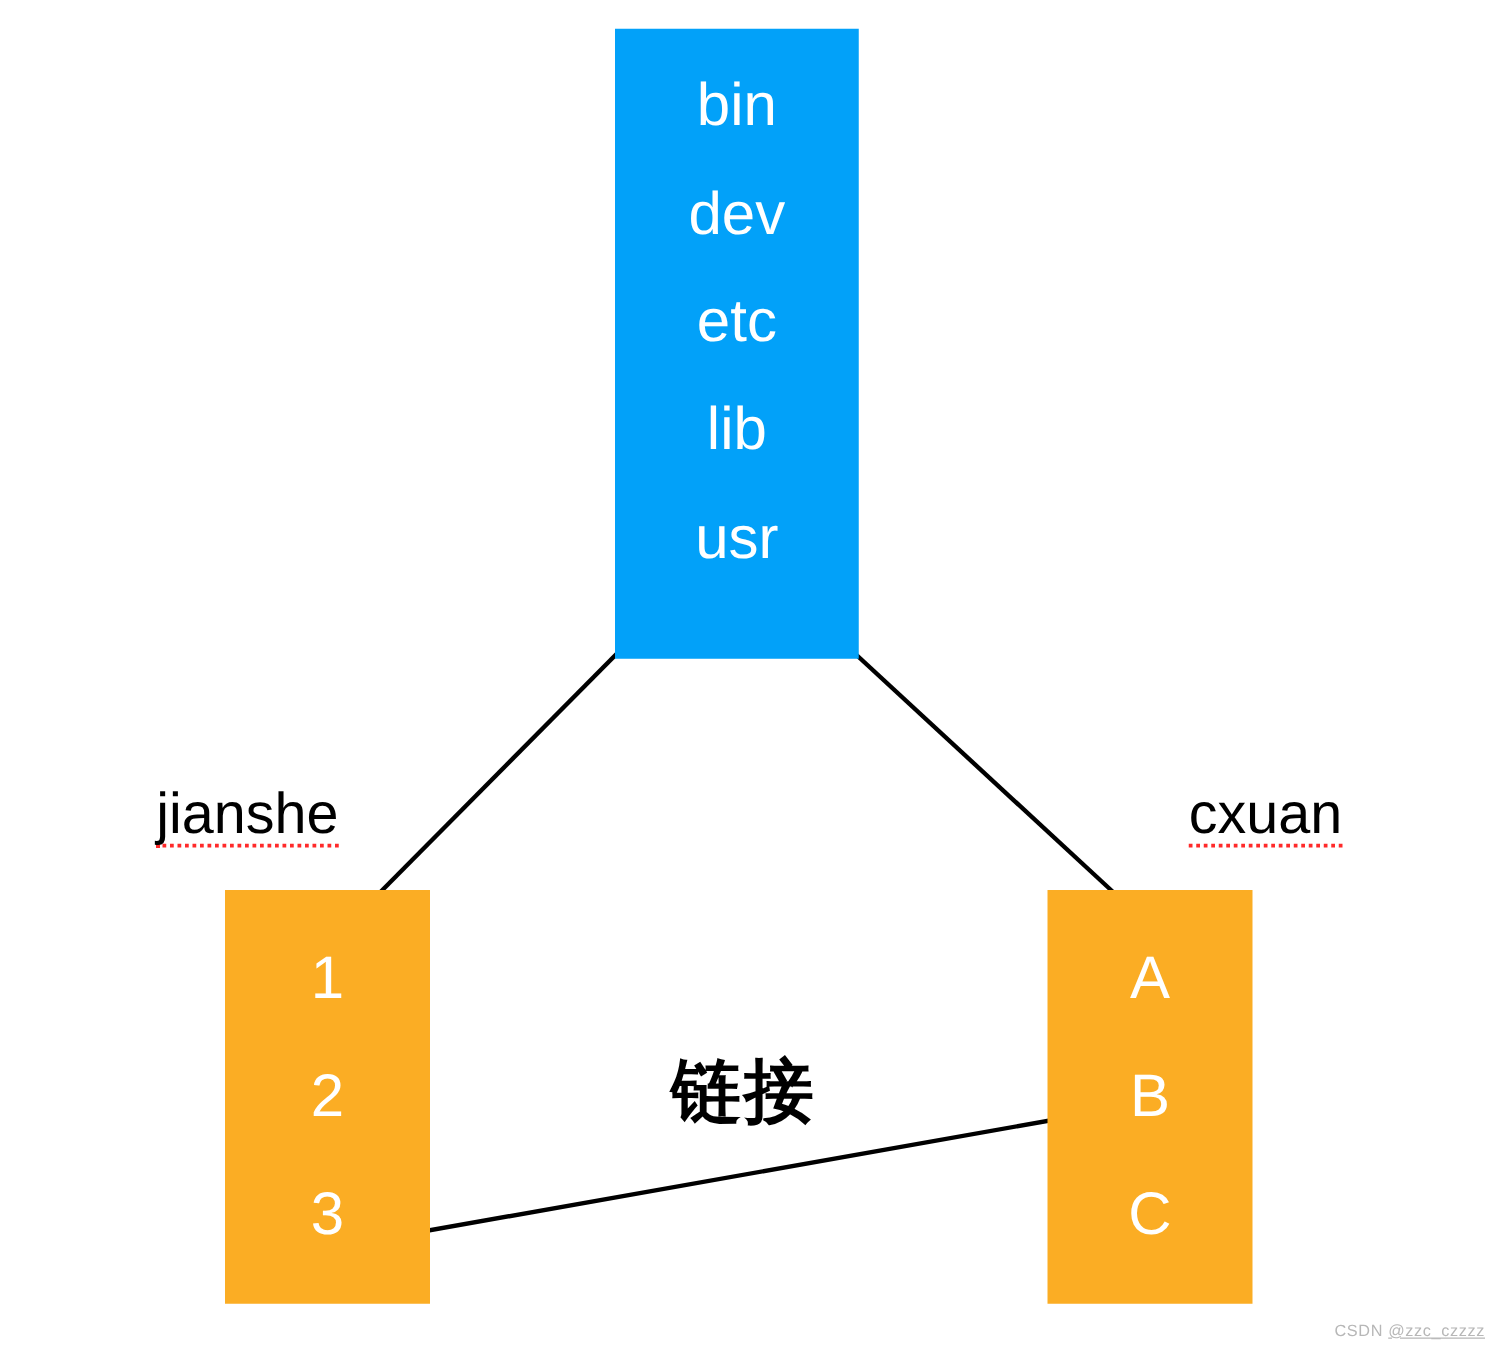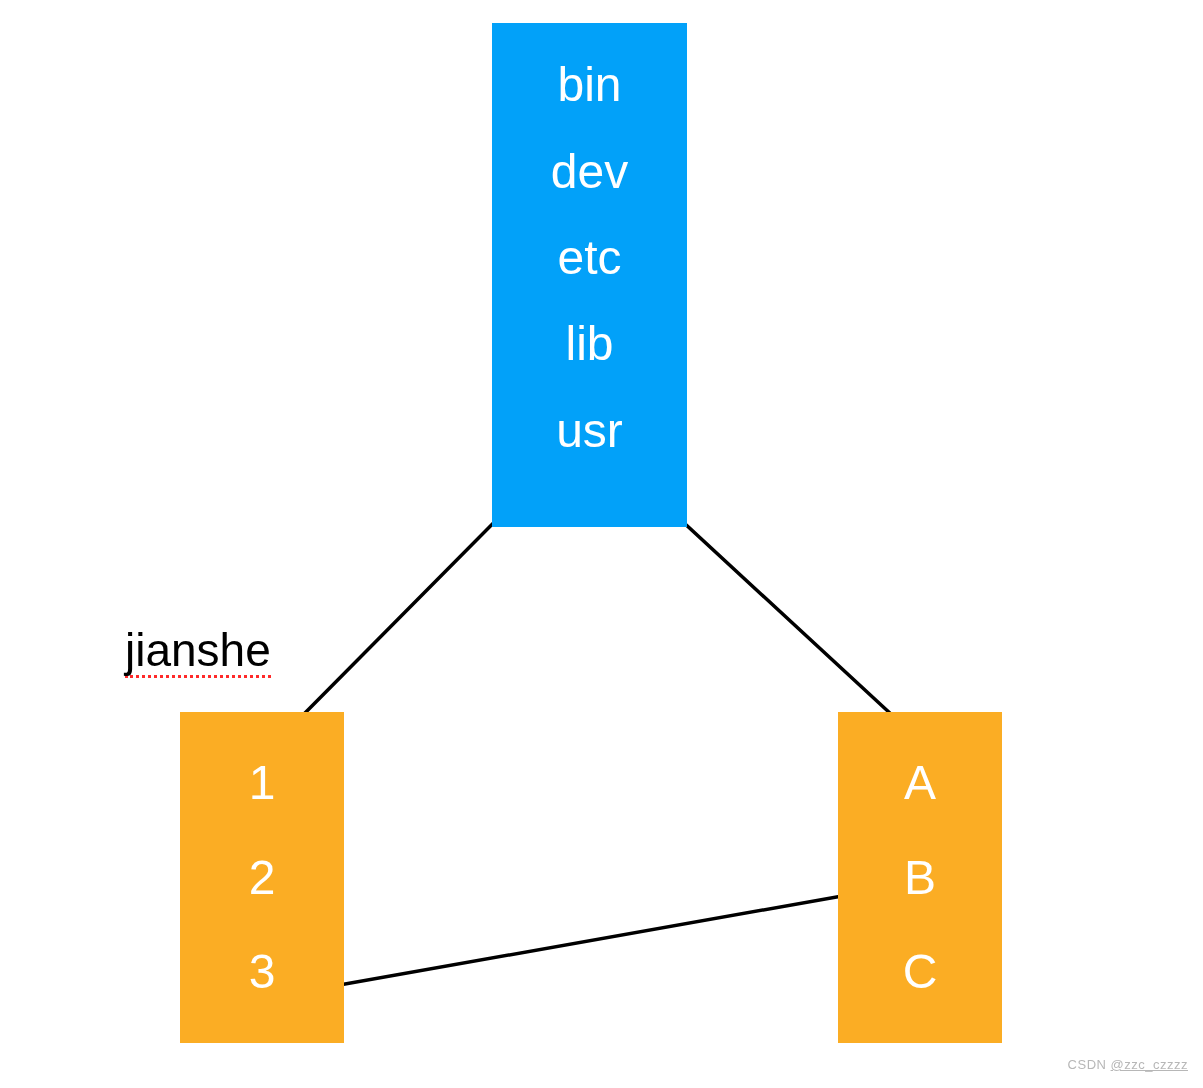--- a/index.html
+++ b/index.html
@@ -107,25 +107,27 @@
   </div>
 
   <div class="dir-label dir-label-left">jianshe</div>
 
   <div class="box box-orange box-left">
     <div class="box-item">1</div>
     <div class="box-item">2</div>
     <div class="box-item">3</div>
   </div>
 
+  <div class="dir-label dir-label-right">cxuan</div>
 
   <div class="box box-orange box-right">
     <div class="box-item">A</div>
     <div class="box-item">B</div>
     <div class="box-item">C</div>
   </div>
 
+  <div class="link-label">链接</div>
 
   <div class="watermark">
     <span>CSDN </span><span class="wm-handle">@zzc_czzzz</span>
   </div>
 
 </div>
 
 </body></html>

